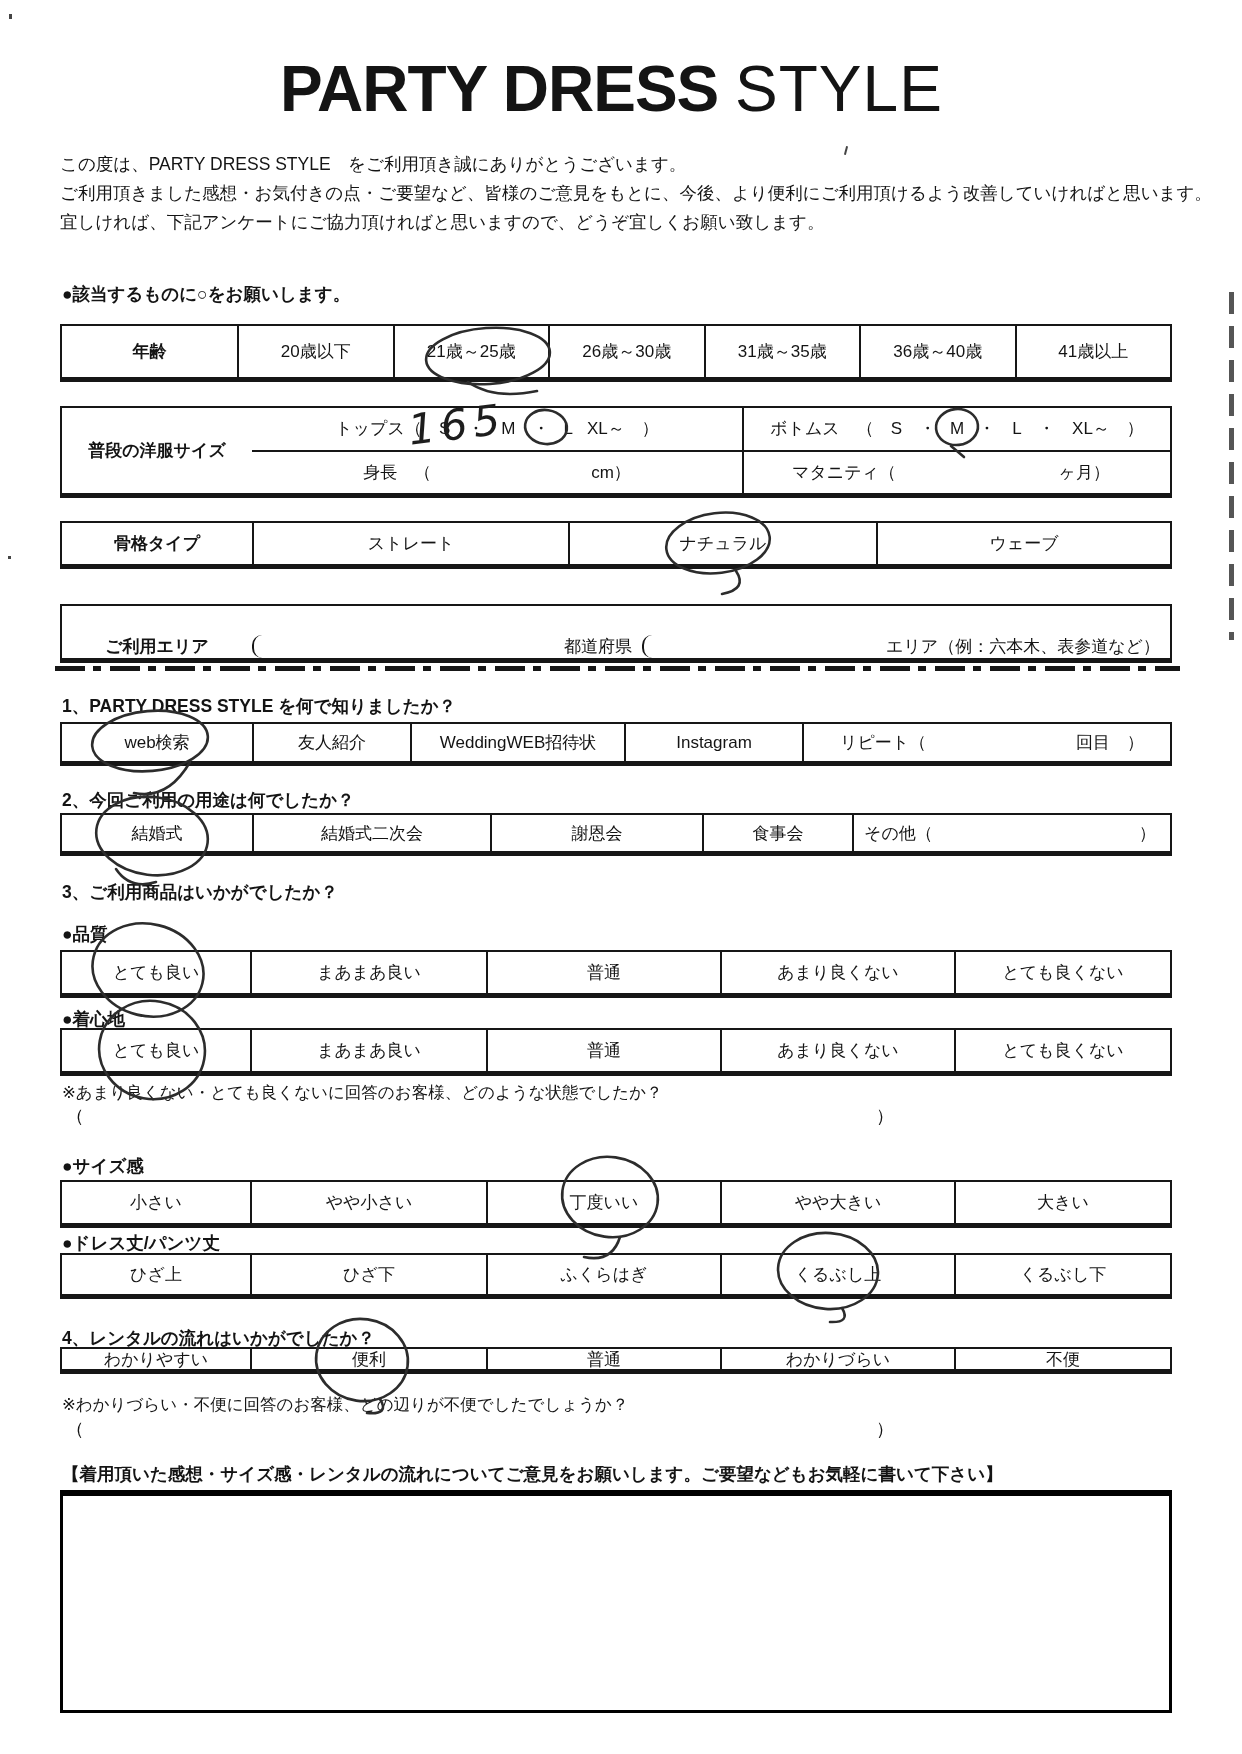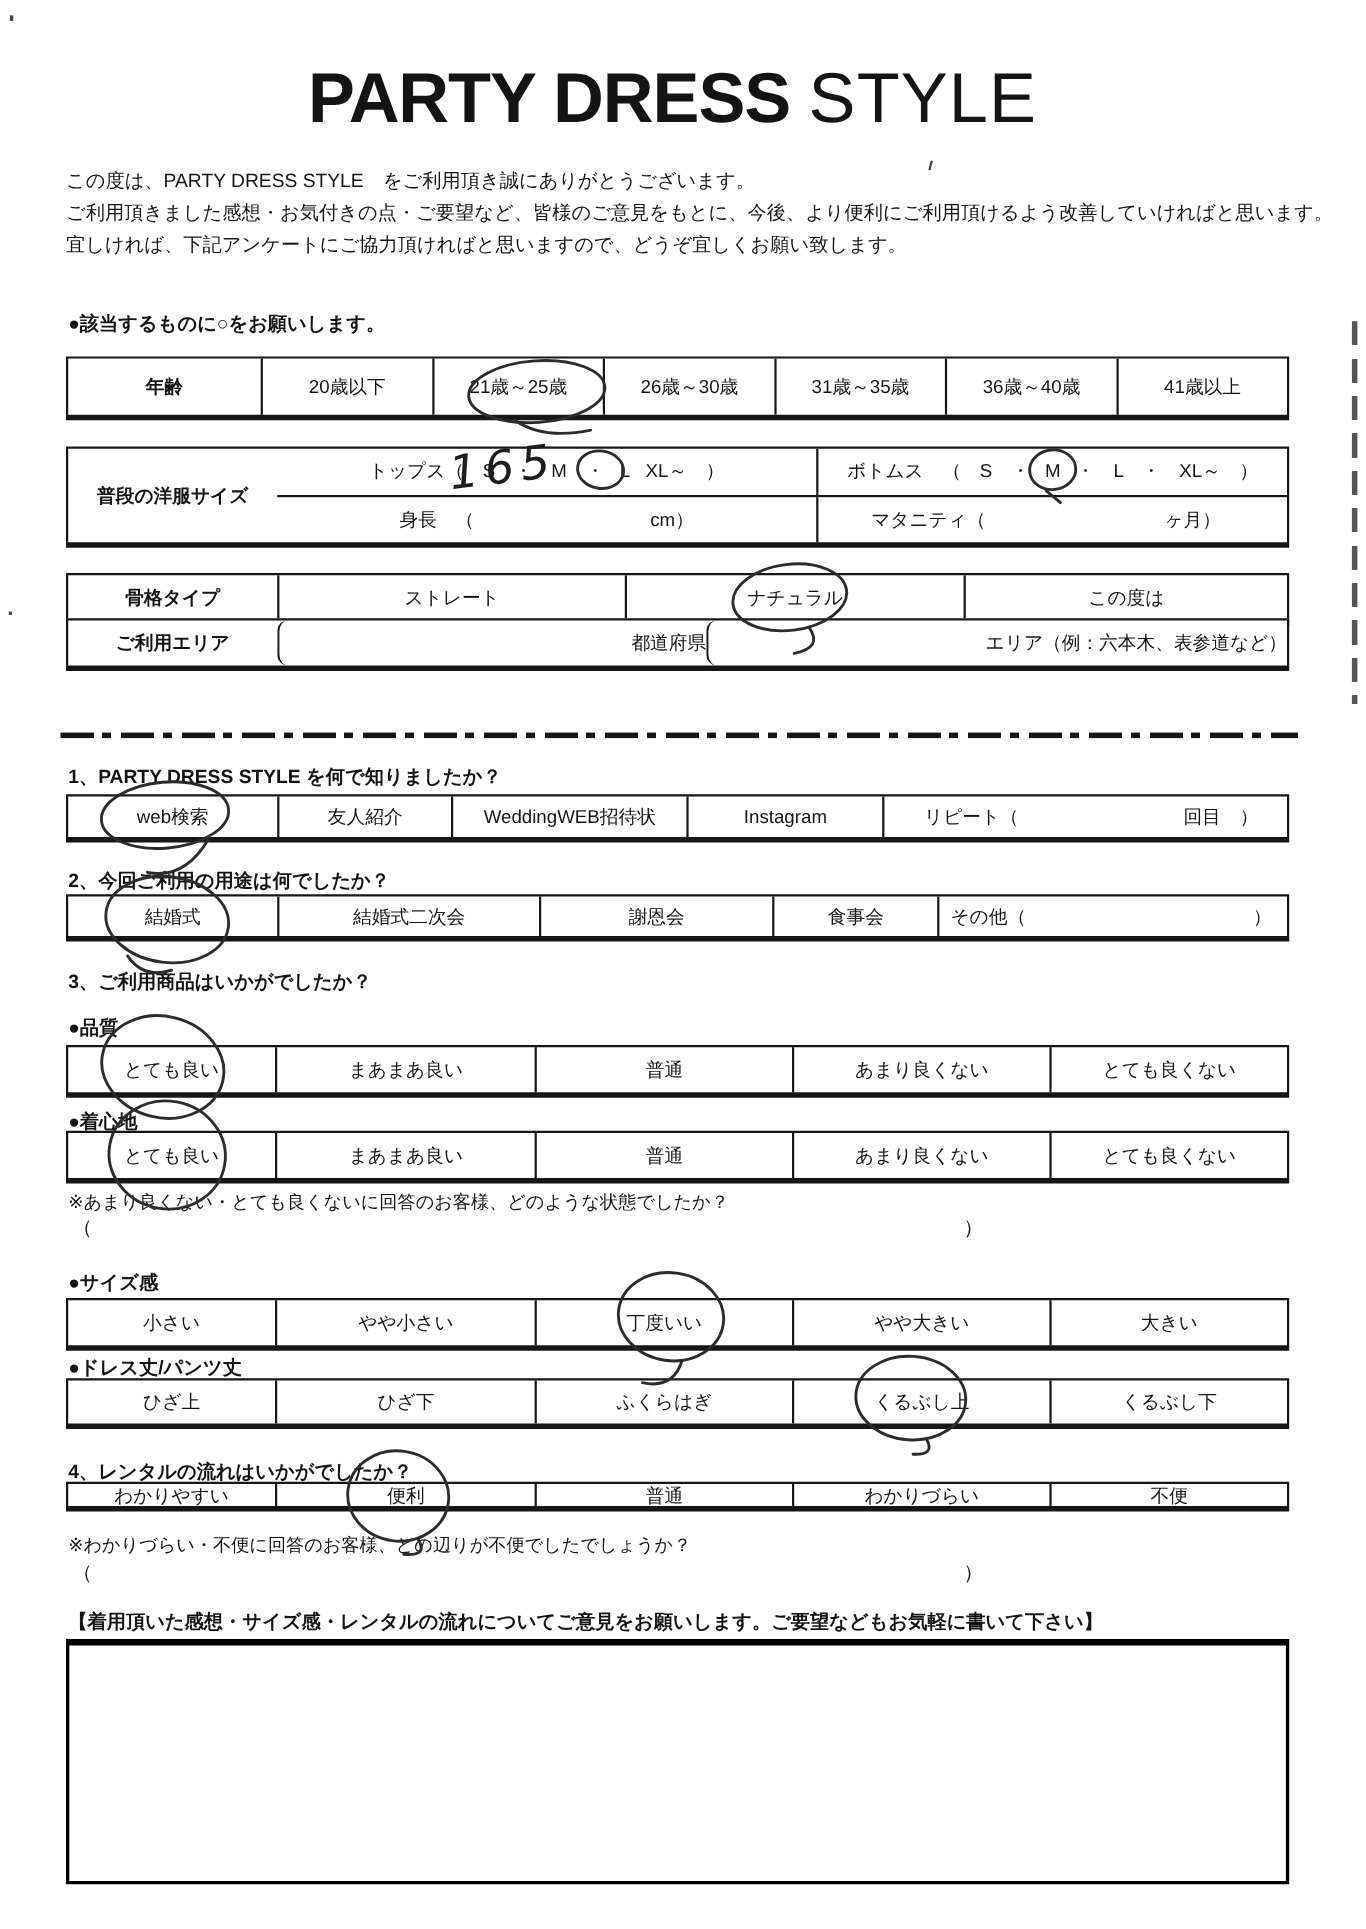--- a/index.html
+++ b/index.html
@@ -21,21 +21,21 @@
     border:2.5px solid #161616; border-bottom-width:5px;
     box-sizing:border-box; background:#fff;
   }
   .cell{
     display:flex; align-items:center; justify-content:center;
     border-left:2px solid #161616; font-size:17px; box-sizing:border-box;
     white-space:nowrap; overflow:hidden;
   }
   .cell.first{border-left:none;}
   .lbl{font-weight:bold;}
-  .cell.right{justify-content:flex-end; border-radius:10px;}
+  .cell.right{justify-content:flex-end; padding-right:10px;border-radius:10px;}
   .cell.between{justify-content:space-between; padding:0 14px 0 10px;}
   .size-grid{flex:1; display:flex; flex-direction:column;}
   .size-row{display:flex; flex:1; box-sizing:border-box;}
   .size-row.top{border-bottom:2.5px solid #161616;}
   .dashed{
     position:absolute; height:5px;
     background:repeating-linear-gradient(90deg,#161616 0 30px,transparent 30px 38px,#161616 38px 46px,transparent 46px 55px);
   }
   .comment-box{
     position:absolute; left:60px; width:1112px; box-sizing:border-box;
@@ -105,24 +105,24 @@
           <span>ヶ月）</span>
         </div>
       </div>
     </div>
   </div>
 
   <div class="tbl" style="top:521px; height:48px;">
     <div class="cell first lbl" style="width:190px;">骨格タイプ</div>
     <div class="cell" style="width:316px;">ストレート</div>
     <div class="cell" style="width:308px;">ナチュラル</div>
-    <div class="cell" style="flex:1;">この度は</div>
-  </div>
-
-  <div class="tbl" style="top:562px; height:48px;">
+    <div class="cell" style="flex:1;">ウェーブ</div>
+  </div>
+
+  <div class="tbl" style="top:604px; height:59px;align-items:flex-end;">
     <div class="cell first lbl" style="width:190px;">ご利用エリア</div>
     <div class="cell right" style="width:390px;">都道府県</div>
     <div class="cell right" style="flex:1;">エリア（例：六本木、表参道など）</div>
   </div>
 
   <div class="dashed" style="left:55px; top:666px; width:1125px;"></div>
 
   <div class="abs h-bold" style="left:62px; top:694px;">1、PARTY DRESS STYLE を何で知りましたか？</div>
   <div class="tbl" style="top:722px; height:44px;">
     <div class="cell first" style="width:190px;">web検索</div>

